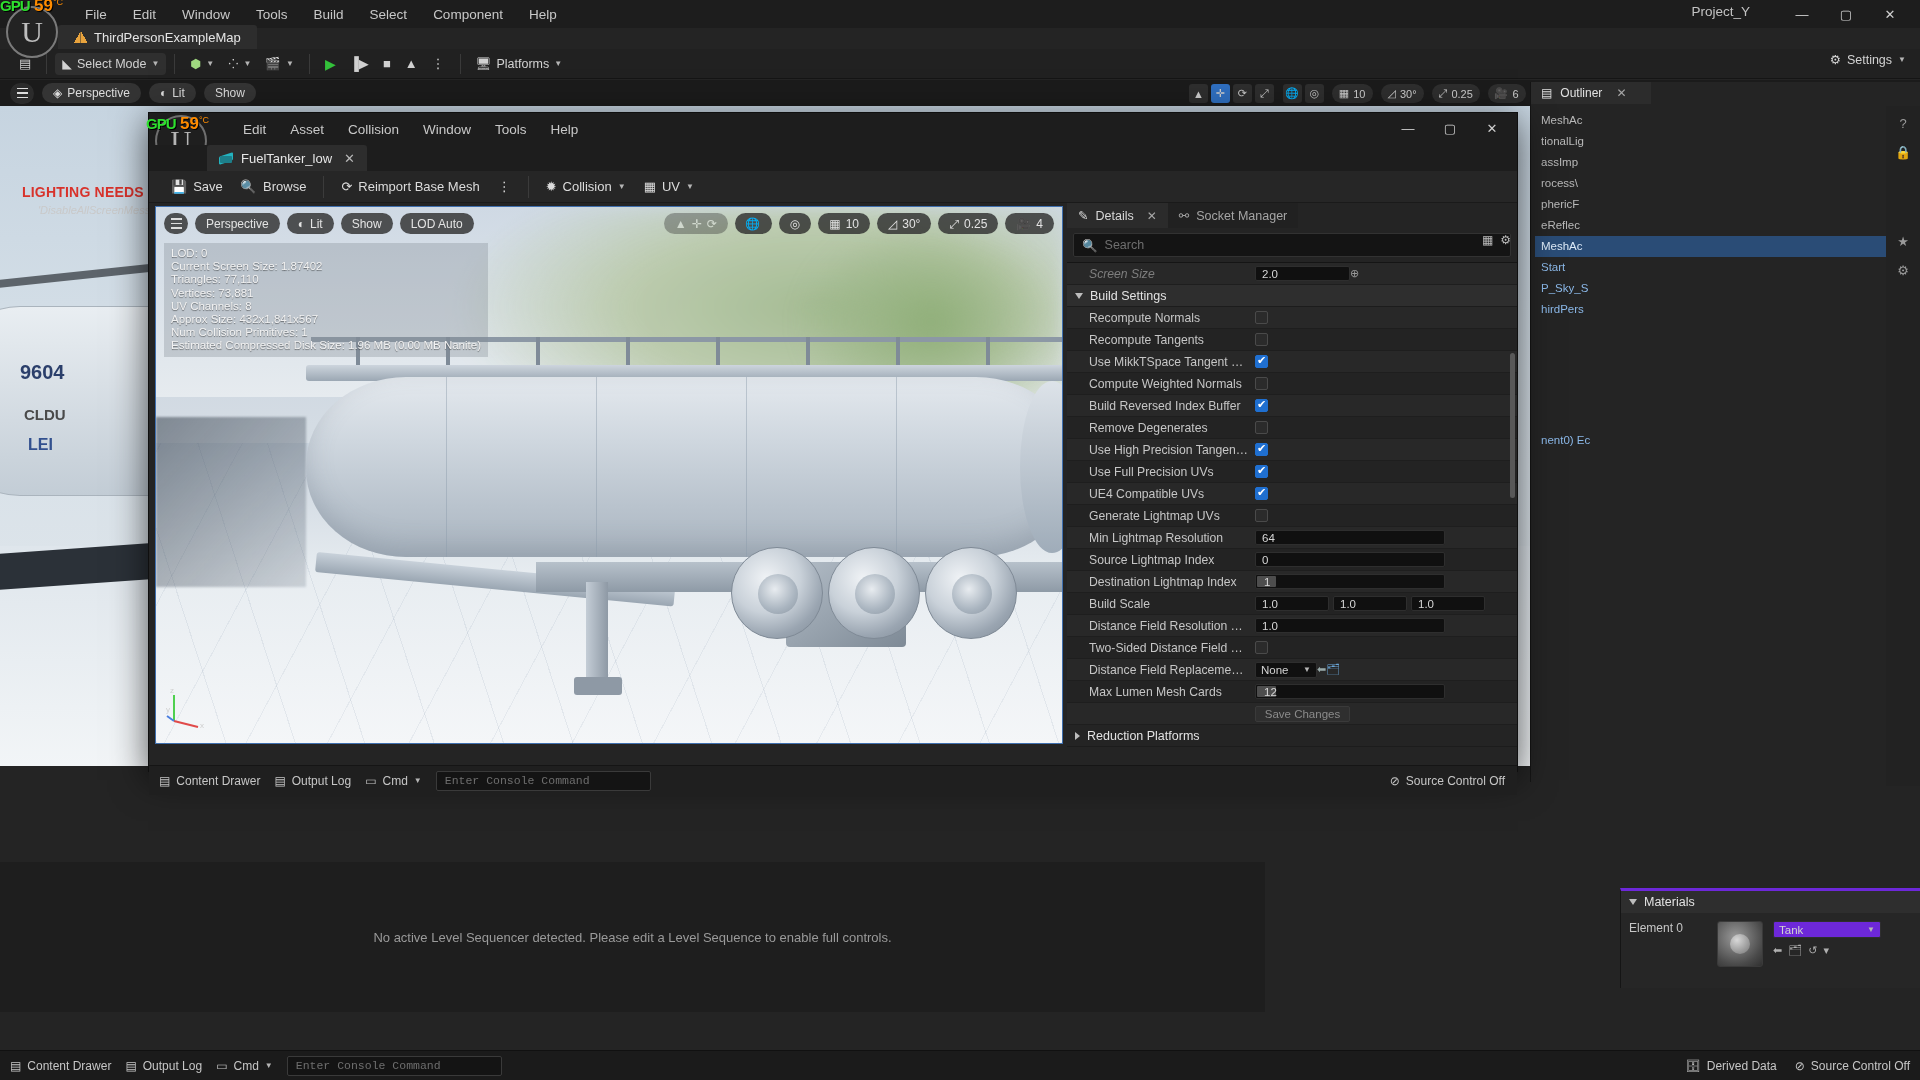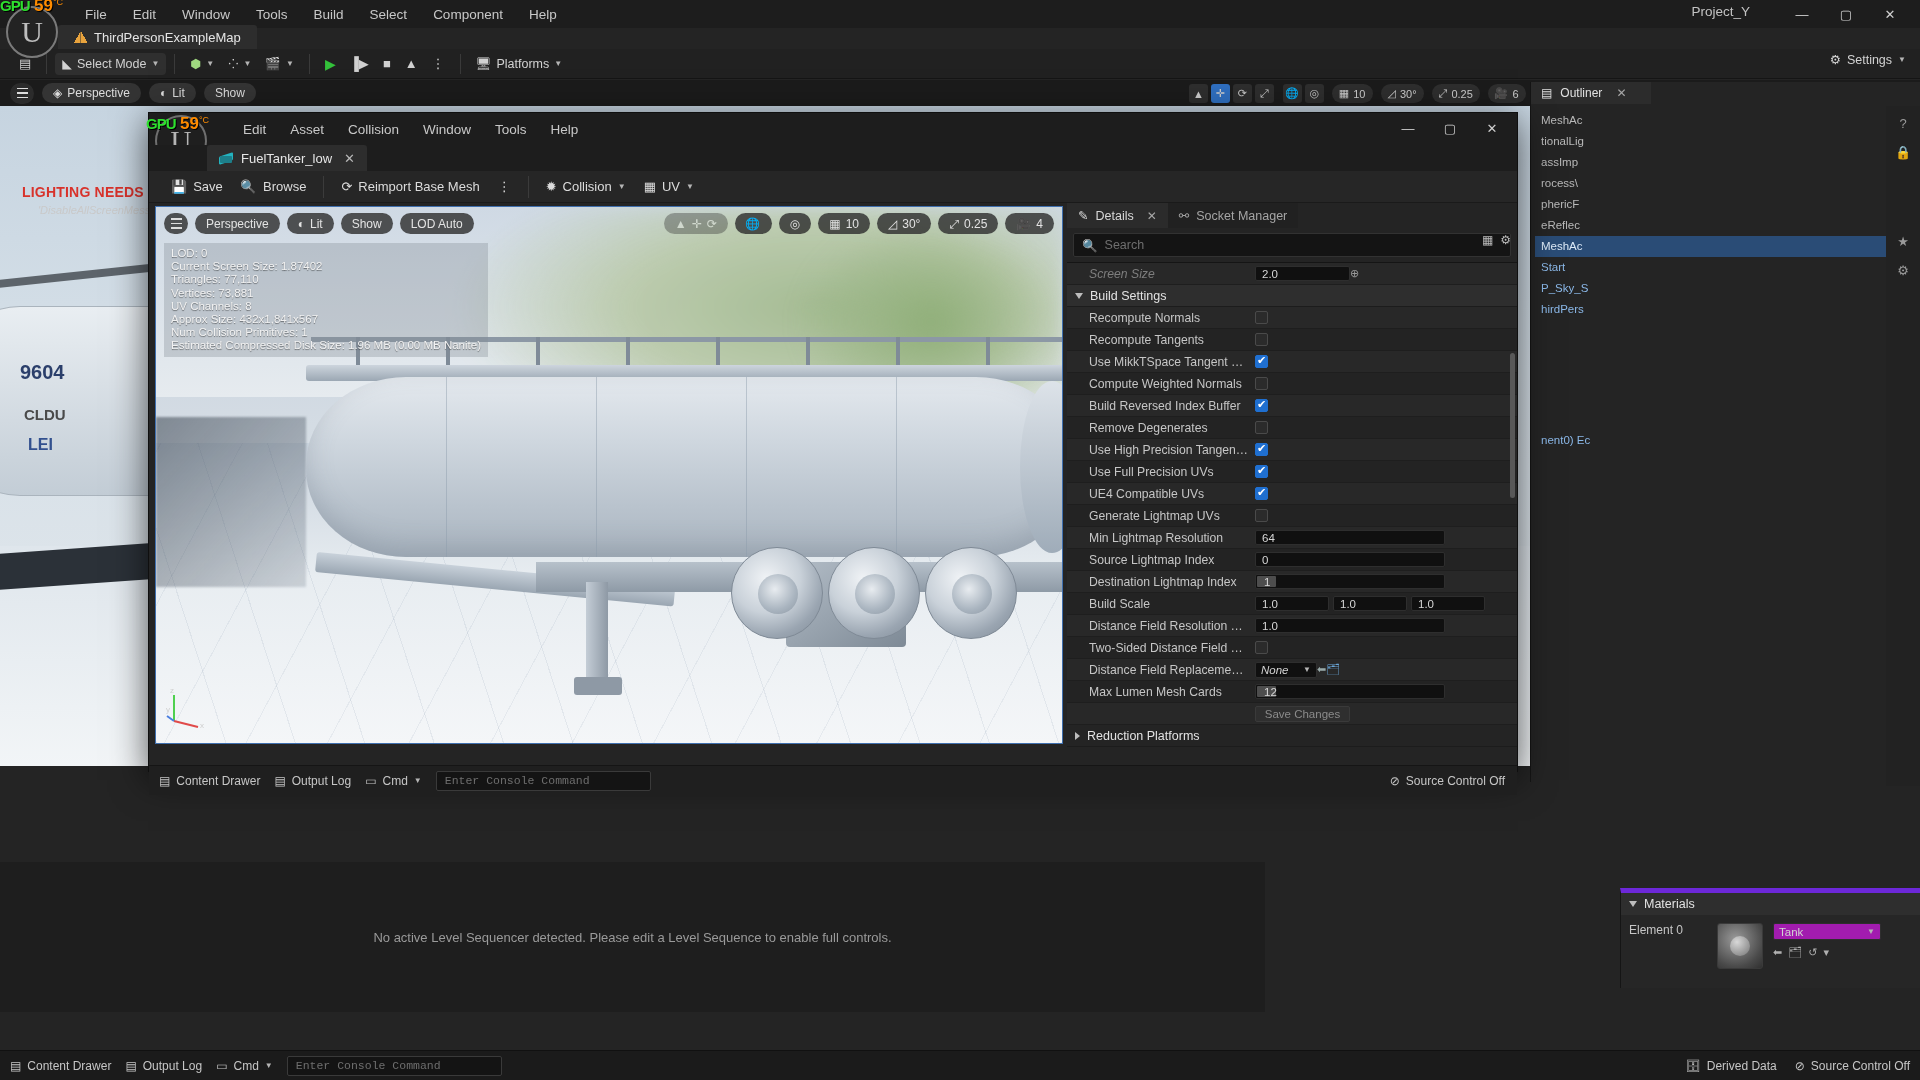--- a/index.html
+++ b/index.html
@@ -259,42 +259,42 @@
     width:19px; height:11px; background:#4d4d4d; border-radius:1px; }
   .ninput.spin span { position:relative; z-index:2; padding-left:5px; }
   .sec-hdr { display:flex; align-items:center; gap:7px; height:22px; padding-left:8px;
     background:#2e2e2e; color:#e2e2e2; font-size:12.5px; border-bottom:1px solid #1c1c1c; }
   .tri { width:0; height:0; border-left:5px solid #bdbdbd; border-top:4px solid transparent;
     border-bottom:4px solid transparent; }
   .tri.open { border-left:4.5px solid transparent; border-right:4.5px solid transparent;
     border-top:6px solid #bdbdbd; border-bottom:0; }
   .combo { background:#101010; border:1px solid #2e2e2e; border-radius:2px; height:16px;
     width:62px; color:#d2d2d2; font-size:11.5px; display:flex; align-items:center;
-    justify-content:space-between; padding:0 5px;font-style:italic; }
+    justify-content:space-between; padding:0 5px; }
   .apply-btn { background:#2f2f2f; border:1px solid #3a3a3a; border-radius:2px;
     height:16px; width:95px; color:#8b8b8b; font-size:11.5px; display:flex;
     align-items:center; justify-content:center; }
   .scrollbar { position:absolute; right:2px; top:150px; width:5px; height:145px;
     background:#585858; border-radius:3px; }
 
   .ae-bottom { height:30px; background:#1f1f1f; border-top:1px solid #151515;
     display:flex; align-items:center; padding:0 10px; gap:14px; position:relative; }
 
   
   .materials { position:absolute; right:0; bottom:30px; width:300px; height:100px;
-    background:#262626; border-left:1px solid #151515; border-top:5px solid #6d28d9; z-index:10; }
+    background:#262626; border-left:1px solid #151515; border-top:3px solid #6d28d9; z-index:10; }
   .mat-hdr { display:flex; align-items:center; gap:7px; height:22px; padding-left:8px;
     background:#2e2e2e; color:#e2e2e2; font-size:12.5px; }
   .mat-body { display:flex; padding:8px; gap:10px; }
   .mat-thumb { width:46px; height:46px; border-radius:3px;
     background:radial-gradient(circle at 40% 35%, #9a9a9a, #4a4a4a 70%, #303030);
     border:1px solid #3a3a3a; position:relative; }
   .mat-thumb::after { content:''; position:absolute; left:12px; top:12px; width:20px;
     height:20px; border-radius:50%; background:radial-gradient(circle at 35% 30%, #d8d8d8,#757575); }
-  .mat-slot { background:#a21caf; border:1px solid #2e2e2e; border-radius:2px;
+  .mat-slot { background:#6d28d9; border:1px solid #2e2e2e; border-radius:2px;
     height:17px; width:108px; color:#d2d2d2; font-size:11.5px; display:flex;
     align-items:center; justify-content:space-between; padding:0 5px; }
   .mat-icons { display:flex; gap:6px; margin-top:6px; color:#b0b0b0; font-size:11px; }
 
   .divider { height:1px; background:#151515; }
 </style>
 </head>
 <body>
 
 <div id="level-editor">

